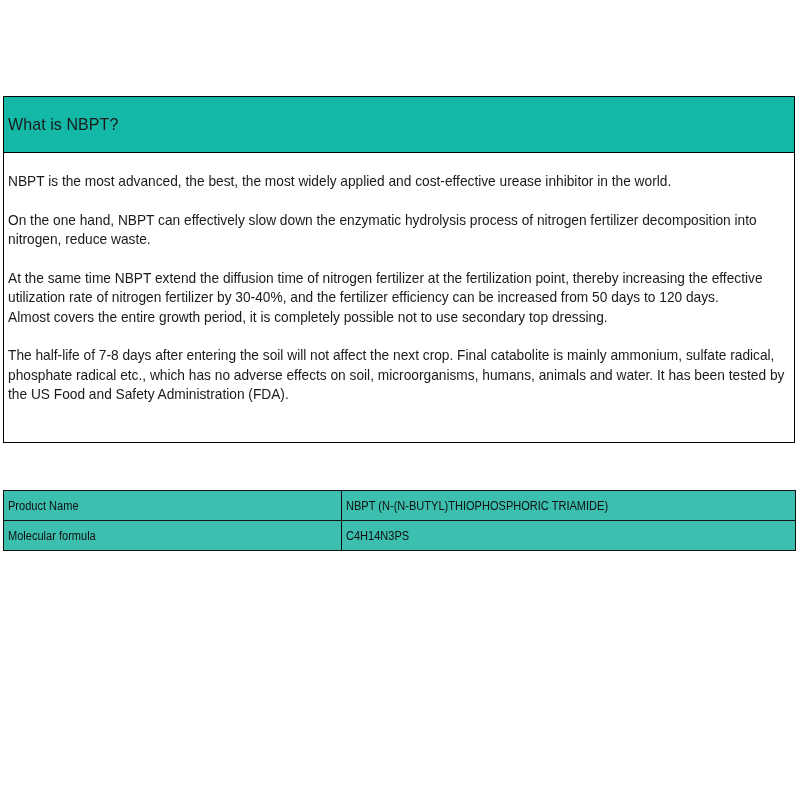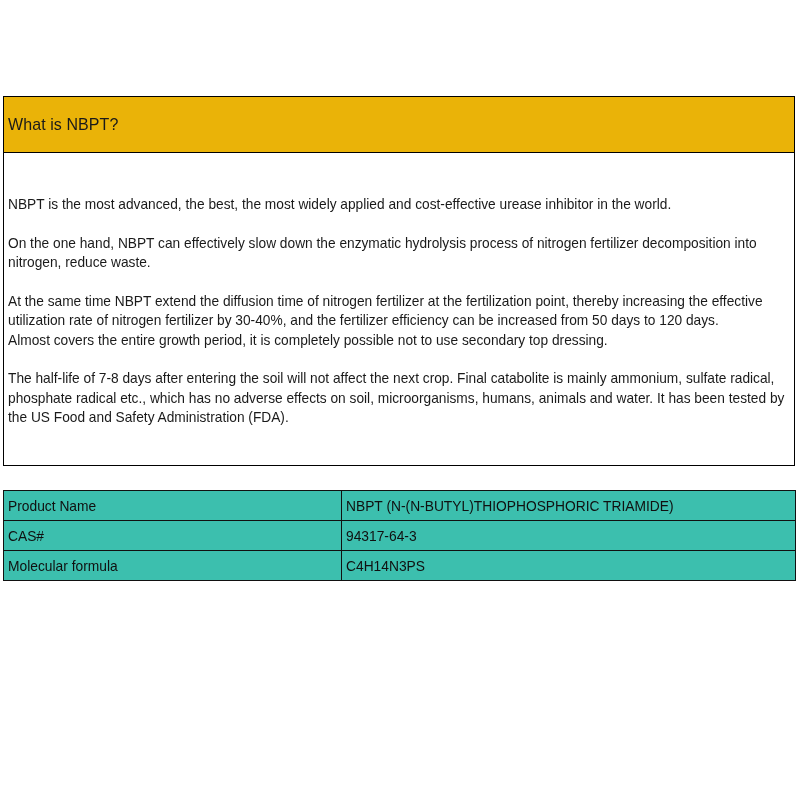--- a/index.html
+++ b/index.html
@@ -27,21 +27,21 @@
     position: absolute;
     left: 3px;
     top: 96px;
     width: 792px;
     border: 1px solid #000000;
     box-sizing: border-box;
     background: #ffffff;
   }
 
   .card-header {
-    background: #eab308;
+    background: #14b8a6;
     border-bottom: 1px solid #000000;
     height: 56px;
     box-sizing: border-box;
     display: flex;
     align-items: center;
     padding-left: 4px;
   }
 
   .card-header-title {
     font-size: 17px;
@@ -49,21 +49,20 @@
     font-family: "Liberation Sans", "DejaVu Sans", sans-serif;
     letter-spacing: 0.1px;
     transform: scaleX(0.94);
     transform-origin: left center;
     white-space: nowrap;
   }
 
   .card-body {
     padding: 18px 4px 38px 4px;
     box-sizing: border-box;
-    margin-top: 23px;
   }
 
   .para {
     font-size: 15px;
     line-height: 19.5px;
     color: #1a1a1a;
     margin: 0 0 19px 0;
     transform: scaleX(0.915);
     transform-origin: left top;
     width: 109.3%;
@@ -80,21 +79,21 @@
     border-collapse: collapse;
     background: #3cbfae;
     table-layout: fixed;
   }
 
   .spec-table tr { height: 30px; }
 
   .spec-table td {
     border: 1px solid #111111;
     background: #3cbfae;
-    font-size: 15px;
+    font-size: 12px;
     color: #101010;
     padding: 0 0 0 4px;
     height: 30px;
     box-sizing: border-box;
     vertical-align: middle;
     white-space: nowrap;
     overflow: hidden;
   }
 
   .spec-table td .cell-txt {
@@ -127,23 +126,19 @@
 
   </div>
 
   <table class="spec-table">
     <tbody>
       <tr>
         <td class="col-label"><span class="cell-txt">Product Name</span></td>
         <td class="col-value"><span class="cell-txt">NBPT (N-(N-BUTYL)THIOPHOSPHORIC TRIAMIDE)</span></td>
       </tr>
       <tr>
-        <td class="col-label"><span class="cell-txt">CAS#</span></td>
-        <td class="col-value"><span class="cell-txt">94317-64-3</span></td>
-      </tr>
-      <tr>
         <td class="col-label"><span class="cell-txt">Molecular formula</span></td>
         <td class="col-value"><span class="cell-txt">C4H14N3PS</span></td>
       </tr>
     </tbody>
   </table>
 
 </div>
 
 </body></html>

